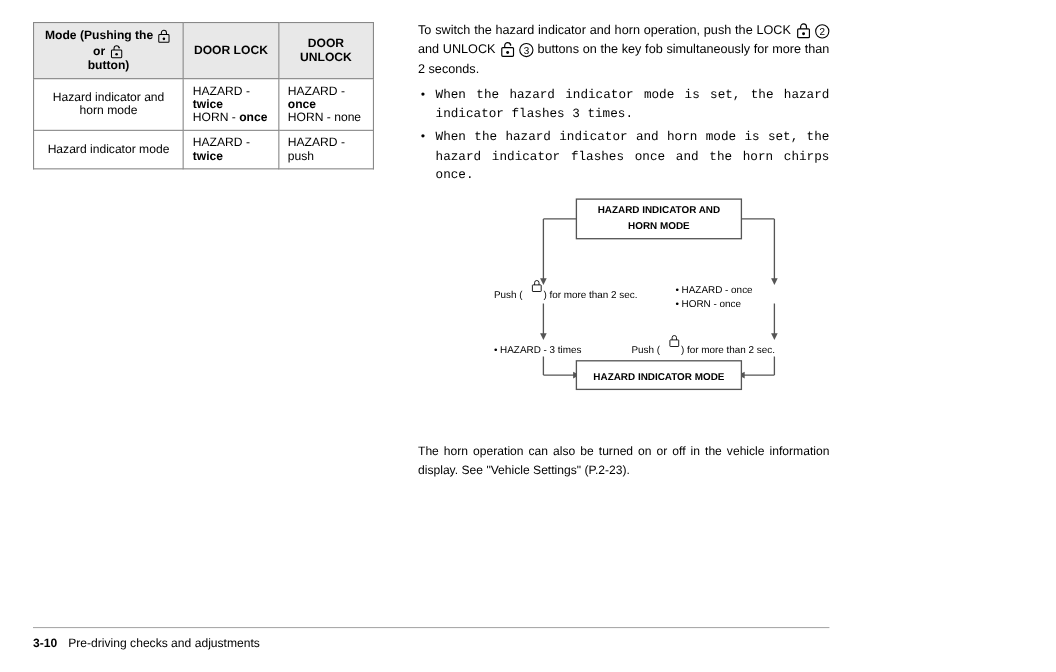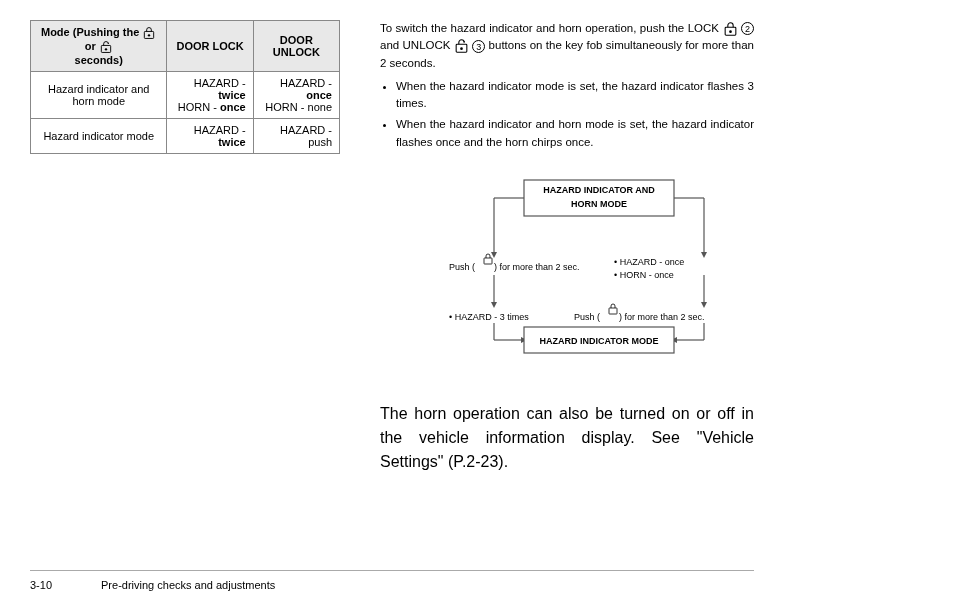--- a/index.html
+++ b/index.html
@@ -48,40 +48,41 @@
     .mode-table th {
       background: #e8e8e8;
       font-weight: bold;
       font-size: 11px;
     }
     .mode-table td.row-label {
       text-align: center;
       border-radius: 19px;
     }
     .mode-table td.data-cell {
-      text-align: right;
+      text-align: left;
       padding-left: 8px;
     }
 
     
     .right-section h3 {
       font-size: 13px;
       font-weight: bold;
       margin-bottom: 6px;
     }
     .right-section p {
       font-size: 11.5px;
       line-height: 1.5;
       margin-bottom: 6px;
       text-align: justify;
     }
     .bullet-list {
       list-style: disc;
       padding-left: 16px;
-      margin-bottom: 24px;
+      margin-bottom: 8px;
+      font-family: Liberation Mono, monospace;
     }
     .bullet-list li {
       font-size: 11.5px;
       line-height: 1.5;
       text-align: justify;
       margin-bottom: 4px;
     }
 
     
     .diagram-container {
@@ -94,26 +95,25 @@
     
     .footer {
       border-top: 1px solid #aaa;
       padding-top: 8px;
       margin-top: auto;
       display: flex;
       align-items: center;
       font-size: 11px;
     }
     .footer-page {
-      font-weight: normal;
+      font-weight: bold;
       margin-right: 10px;
     }
     .footer-title {
       font-size: 11px;
-      margin-left: 39px;
     }
     .circle-num {
       display: inline-block;
       width: 13px;
       height: 13px;
       border-radius: 50%;
       border: 1px solid #000;
       text-align: center;
       line-height: 13px;
       font-size: 9px;
@@ -146,21 +146,21 @@
               </svg>
               <span>or</span>
               
               <svg class="lock-icon-small" viewBox="0 0 14 18" fill="none" xmlns="http://www.w3.org/2000/svg">
                 <rect x="1" y="7" width="12" height="9" rx="1" stroke="#000" stroke-width="1.2" fill="none"></rect>
                 <path d="M4 7V5a3 3 0 0 1 6 0" stroke="#000" stroke-width="1.2" fill="none"></path>
                 <path d="M10 5V3.5" stroke="#000" stroke-width="1.2"></path>
                 <circle cx="7" cy="12" r="1.5" fill="#000"></circle>
               </svg>
               <br>
-              <span>seconds)</span>
+              <span>button)</span>
             </th>
             <th>
               <span>DOOR LOCK</span>
             </th>
             <th>
               <span>DOOR UNLOCK</span>
             </th>
           </tr>
         </thead>
         <tbody>
@@ -256,21 +256,21 @@
 
           <line x1="260" y1="148" x2="260" y2="165" stroke="#555" stroke-width="1.2"></line>
           <line x1="260" y1="165" x2="230" y2="165" stroke="#555" stroke-width="1.2"></line>
           <polygon points="227,165 233,162 233,168" fill="#555"></polygon>
 
           <rect x="80" y="152" width="150" height="26" fill="white" stroke="#555" stroke-width="1.2"></rect>
           <text x="155" y="169" text-anchor="middle" font-family="Arial" font-size="9" font-weight="bold" fill="#000">HAZARD INDICATOR MODE</text>
         </svg>
       </div>
 
-      <p style="font-size:16px;line-height:1.5;text-align:justify;margin-top:24px;">The horn operation can also be turned on or off in the vehicle information display. See "Vehicle Settings" (P.2-23).</p>
+      <p style="font-size:11px;line-height:1.5;text-align:justify;margin-top:24px;">The horn operation can also be turned on or off in the vehicle information display. See "Vehicle Settings" (P.2-23).</p>
     </div>
   </div>
 
   <div class="footer">
     <span class="footer-page">3-10</span>
     <span class="footer-title">Pre-driving checks and adjustments</span>
   </div>
 </div>
 
 </body></html>

